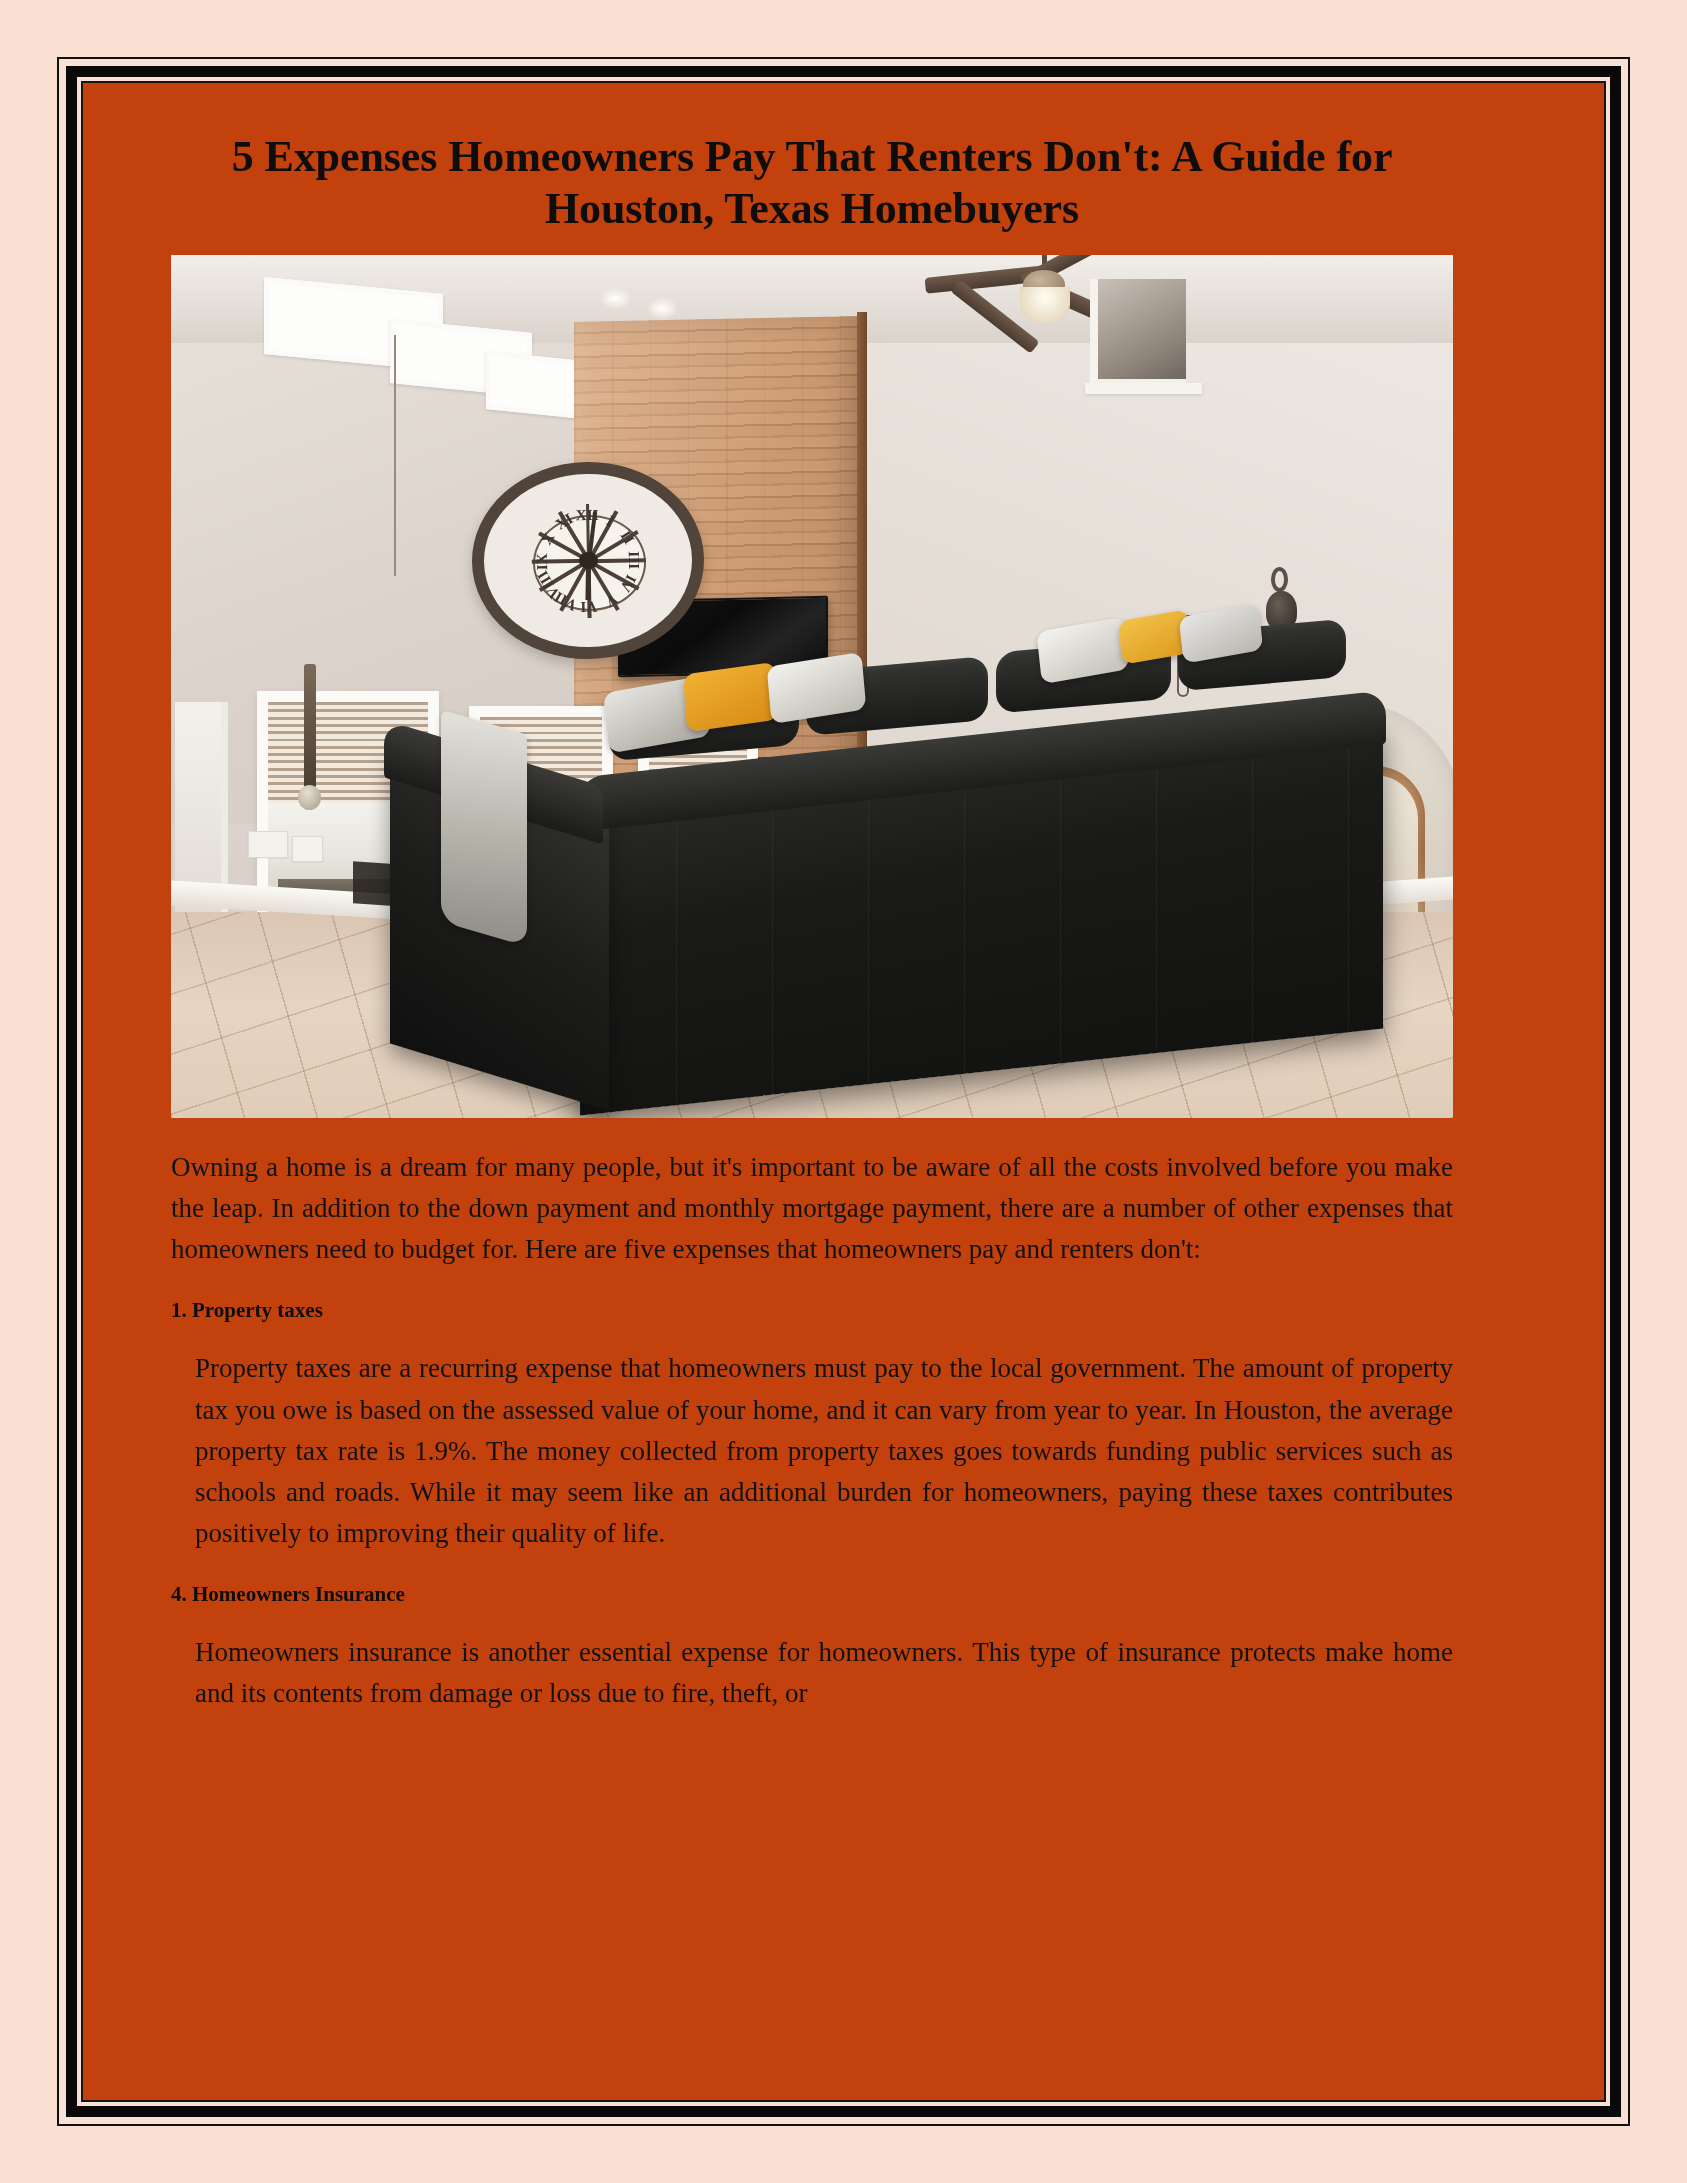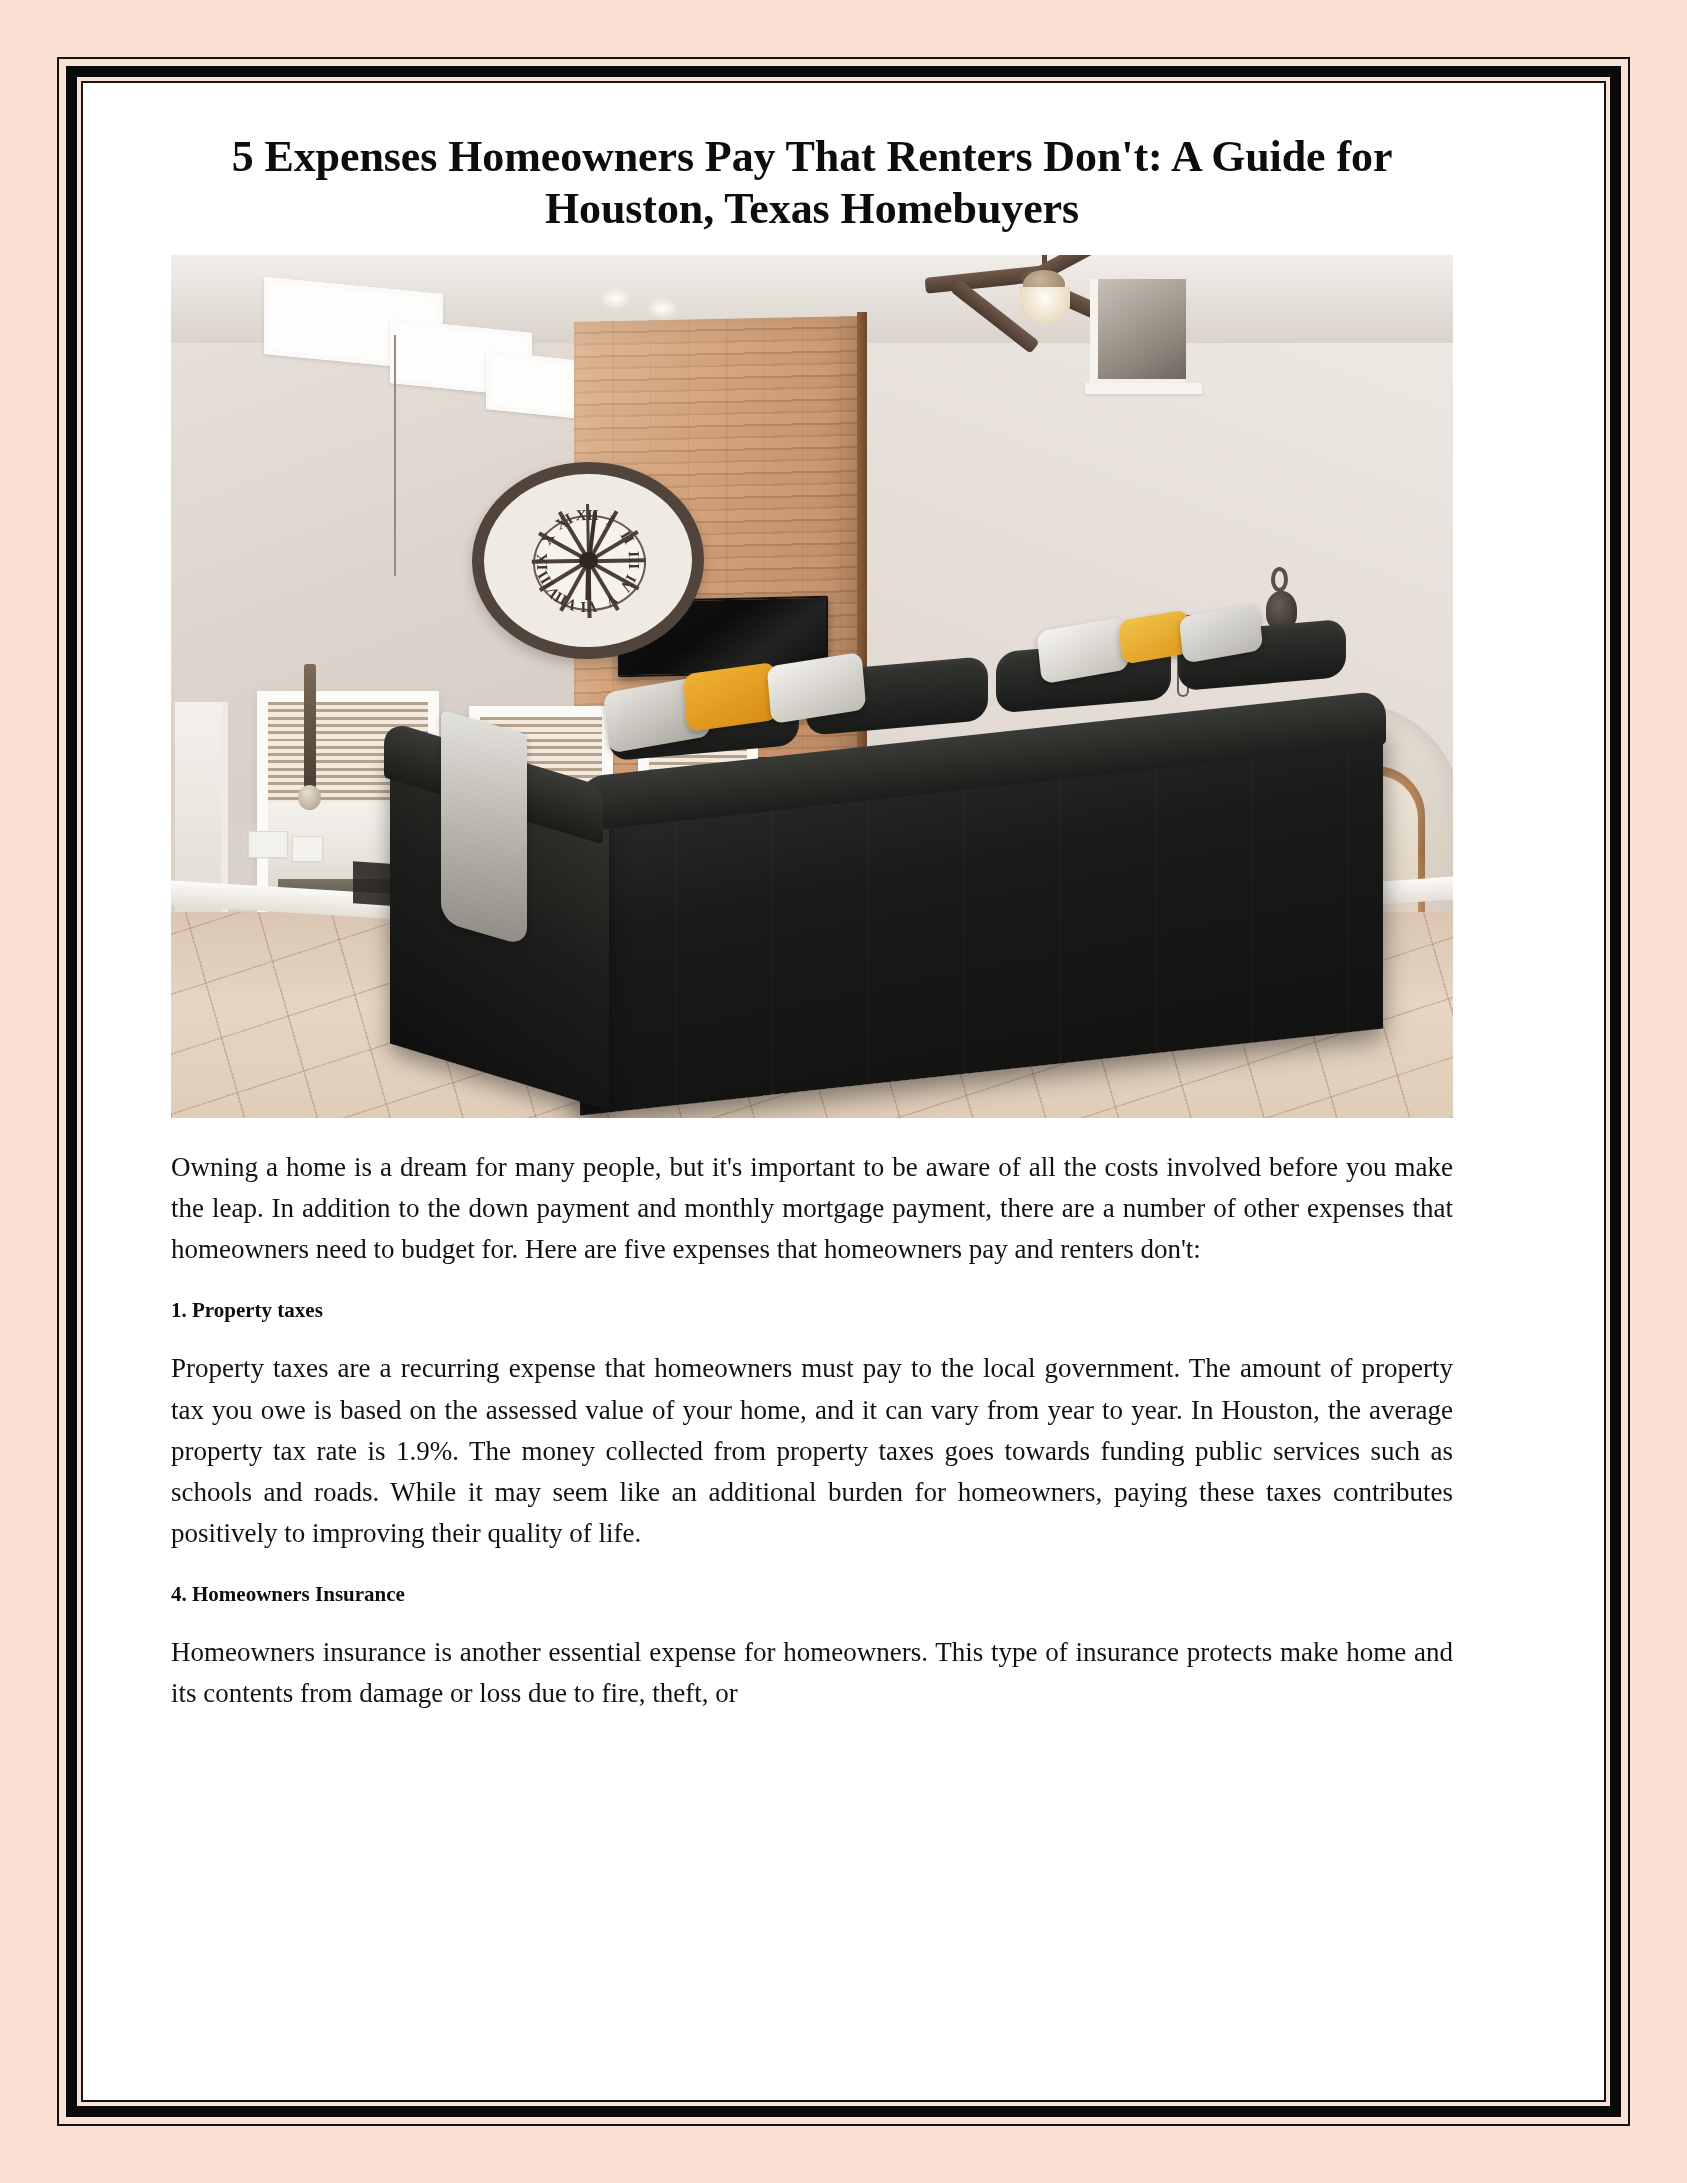--- a/index.html
+++ b/index.html
@@ -36,21 +36,21 @@
     background: #fbe1d4;
   }
   .page-frame-inner2 {
     position: absolute;
     left: 4.4px;
     top: 4.4px;
     right: 4.4px;
     bottom: 4.4px;
     box-sizing: border-box;
     border: 2.2px solid #141414;
-    background: #ffffff;
+    background: #c2410c;
   }
 
   
   .content {
     position: absolute;
     left: 88px;
     top: 48px;
     width: 1282px;
     box-sizing: border-box;
   }
@@ -447,21 +447,21 @@
   
   .body-text {
     font-family: Liberation Serif, serif;
     font-size: 27px;
     line-height: 1.52;
     color: #121212;
     text-align: justify;
     margin: 0;
     padding: 0;
   }
-  .para { margin-top: 25px; }
+  .para { margin-top: 25px; margin-left: 24px; }
   .para-first { margin-top: 29px; }
   .sec-head {
     font-family: "Liberation Serif", serif;
     font-size: 21px;
     font-weight: bold;
     color: #0d0d0d;
     margin: 0;
     padding: 0;
     margin-top: 28px;
   }

